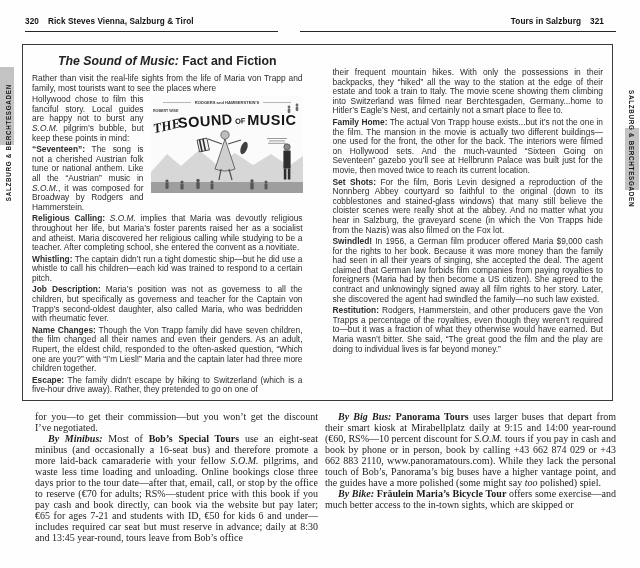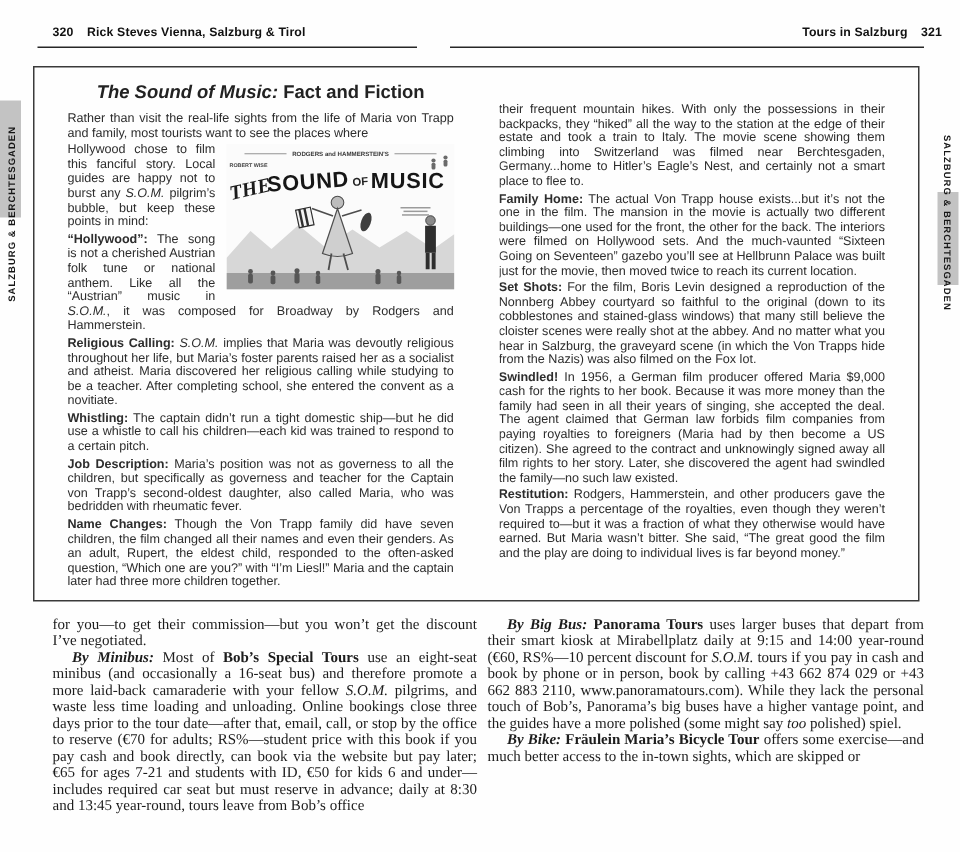--- a/index.html
+++ b/index.html
@@ -13,30 +13,30 @@
   .tab-left{left:0;top:36px;}
   .tab-left .band{left:0;top:31px;width:14px;height:78px;}
   .tab-left .vtxt{writing-mode:vertical-rl;transform:rotate(180deg);}
   .tab-right{left:623px;top:42px;}
   .tab-right .band{right:0;top:86px;width:14px;height:62px;}
   .tab-right .vtxt{writing-mode:vertical-rl;}
 
   
   .hdr{position:absolute;top:17px;font-size:8.2px;font-weight:bold;letter-spacing:0.1px;color:#111;white-space:nowrap;}
   .hdr-left{left:25px;}
-  .hdr-left .pnum{margin-right:9px;margin-left:10px;}
-  .hdr-right{right:12px;text-align:left;}
+  .hdr-left .pnum{margin-right:9px;}
+  .hdr-right{right:36px;text-align:left;}
   .hdr-right .pnum{margin-left:9px;font-weight:bold;}
   .rule{position:absolute;top:31px;height:1px;background:#272727;}
   .rule-left{left:25px;width:253px;}
   .rule-right{left:300px;width:316px;}
 
   
   .sbox{position:absolute;left:22px;top:44px;width:591px;height:357px;border:1.5px solid #3a3a3a;
-        box-sizing:border-box;padding:8px 22px 6px;display:flex;gap:30px;background:#fefefe;}
+        box-sizing:border-box;padding:8px 9px 6px;display:flex;gap:30px;background:#fefefe;}
   .scol{flex:1;min-width:0;overflow:hidden;}
   .scol-right{padding-top:15px;}
   .sbox-title{margin:1px 0 6px;text-align:center;font-size:12.3px;font-weight:bold;color:#222;}
   .sbox-title .t-it{font-style:italic;}
   .sp{margin:0 0 2px;font-size:8.4px;line-height:9.6px;text-align:justify;color:#2d2d2d;}
   .sp span.b{font-weight:bold;}
   .sp span.i{font-style:italic;}
   .wrapzone{overflow:visible;}
   .poster{float:right;width:152px;height:97px;margin:1px 0 3px 7px;background:#fbfbfb;}
 
@@ -146,21 +146,21 @@
           </g>
 
           <g fill="#9b9b9b">
             <rect x="116" y="42" width="20" height="1"></rect>
             <rect x="118" y="44.4" width="16" height="1"></rect>
             <rect x="117" y="46.8" width="18" height="1"></rect>
           </g>
         </svg>
 
         <p class="sp"><span>Hollywood chose to film this fanciful story. Local guides are happy not to burst any </span><span class="i">S.O.M.</span><span> pilgrim’s bubble, but keep these points in mind:</span></p>
-        <p class="sp"><span class="b">“Hollywood”:</span><span> The song is not a cherished Austrian folk tune or national anthem. Like all the “Austrian” music in </span><span class="i">S.O.M.</span><span>, it was composed for Broadway by Rodgers and Hammerstein.</span></p>
+        <p class="sp"><span class="b">“Seventeen”:</span><span> The song is not a cherished Austrian folk tune or national anthem. Like all the “Austrian” music in </span><span class="i">S.O.M.</span><span>, it was composed for Broadway by Rodgers and Hammerstein.</span></p>
       </div>
 
       <p class="sp"><span class="b">Religious Calling:</span><span> </span><span class="i">S.O.M.</span><span> implies that Maria was devoutly religious throughout her life, but Maria’s foster parents raised her as a socialist and atheist. Maria discovered her religious calling while studying to be a teacher. After completing school, she entered the convent as a novitiate.</span></p>
       <p class="sp"><span class="b">Whistling:</span><span> The captain didn’t run a tight domestic ship—but he did use a whistle to call his children—each kid was trained to respond to a certain pitch.</span></p>
       <p class="sp"><span class="b">Job Description:</span><span> Maria’s position was not as governess to all the children, but specifically as governess and teacher for the Captain von Trapp’s second-oldest daughter, also called Maria, who was bedridden with rheumatic fever.</span></p>
       <p class="sp"><span class="b">Name Changes:</span><span> Though the Von Trapp family did have seven children, the film changed all their names and even their genders. As an adult, Rupert, the eldest child, responded to the often-asked question, “Which one are you?” with “I’m Liesl!” Maria and the captain later had three more children together.</span></p>
       <p class="sp"><span class="b">Escape:</span><span> The family didn’t escape by hiking to Switzerland (which is a five-hour drive away). Rather, they pretended to go on one of</span></p>
     </div>
 
     <div class="scol scol-right">

